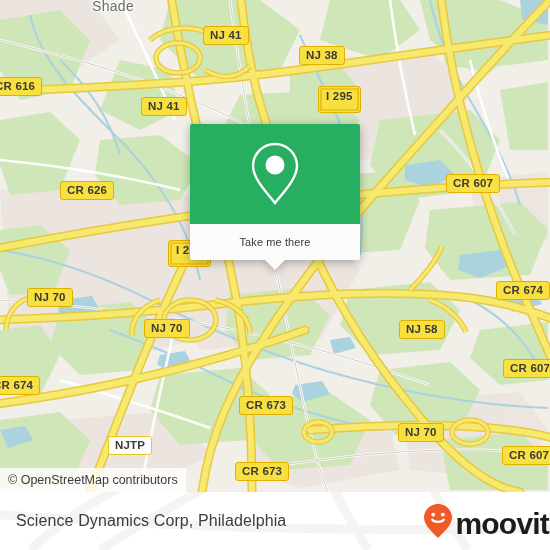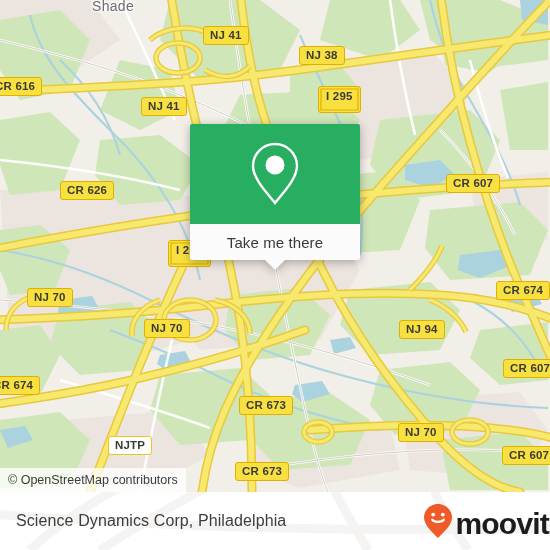--- a/index.html
+++ b/index.html
@@ -92,21 +92,21 @@
   #callout-bottom {
     height: 36px;
     background: #fbfbfb;
     border-radius: 0 0 2px 2px;
     display: flex;
     align-items: center;
     justify-content: center;
   }
   #callout-label {
     color: #3a3a3a;
-    font-size: 15px;
+    font-size: 11px;
     letter-spacing: .1px;
   }
   #callout-tail {
     position: absolute;
     left: 50%;
     top: 136px;
     margin-left: -10px;
     width: 0; height: 0;
     border-left: 10px solid transparent;
     border-right: 10px solid transparent;
@@ -314,21 +314,21 @@
     <div class="shield" style="left:203px; top:26px;">NJ 41</div>
     <div class="shield" style="left:141px; top:97px;">NJ 41</div>
     <div class="shield" style="left:299px; top:14px;margin-top:32px;">NJ 38</div>
     <div class="shield double" style="left:318px; top:86px;">I 295</div>
     <div class="shield" style="left:13px;  top:181px;margin-left:47px;">CR 626</div>
     <div class="shield" style="left:446px; top:174px;">CR 607</div>
     <div class="shield double" style="left:168px; top:240px;">I 295</div>
     <div class="shield" style="left:27px;  top:288px;">NJ 70</div>
     <div class="shield" style="left:496px; top:281px;">CR 674</div>
     <div class="shield" style="left:144px; top:319px;">NJ 70</div>
-    <div class="shield" style="left:399px; top:320px;">NJ 94</div>
+    <div class="shield" style="left:399px; top:320px;">NJ 58</div>
     <div class="shield" style="left:503px; top:359px;">CR 607</div>
     <div class="shield" style="left:-14px; top:376px;">CR 674</div>
     <div class="shield white" style="left:108px; top:436px;">NJTP</div>
     <div class="shield" style="left:239px; top:396px;">CR 673</div>
     <div class="shield" style="left:398px; top:423px;">NJ 70</div>
     <div class="shield" style="left:502px; top:446px;">CR 607</div>
     <div class="shield" style="left:235px; top:462px;">CR 673</div>
 
     <div id="callout">
       <div id="callout-top">

